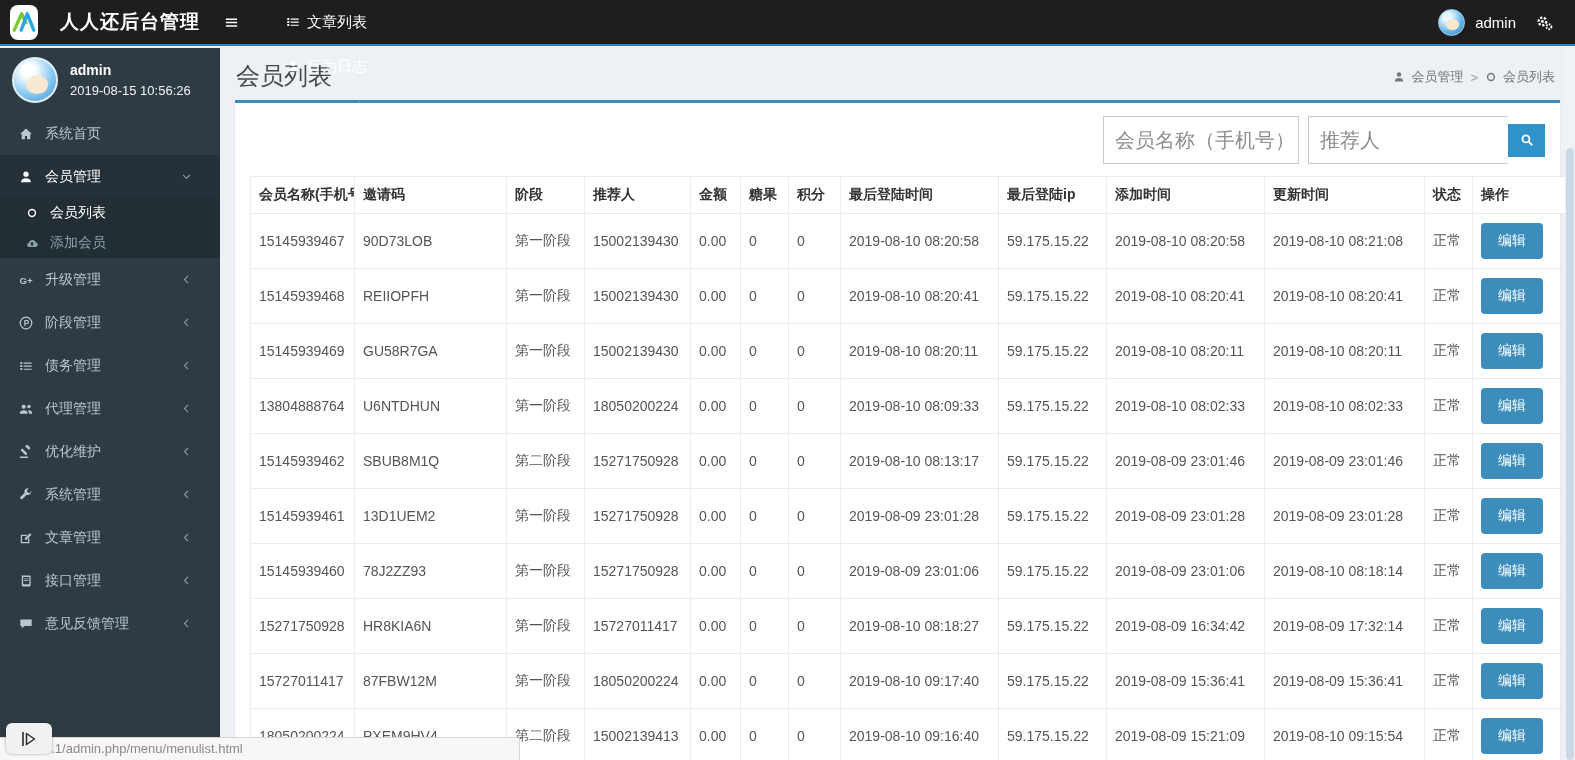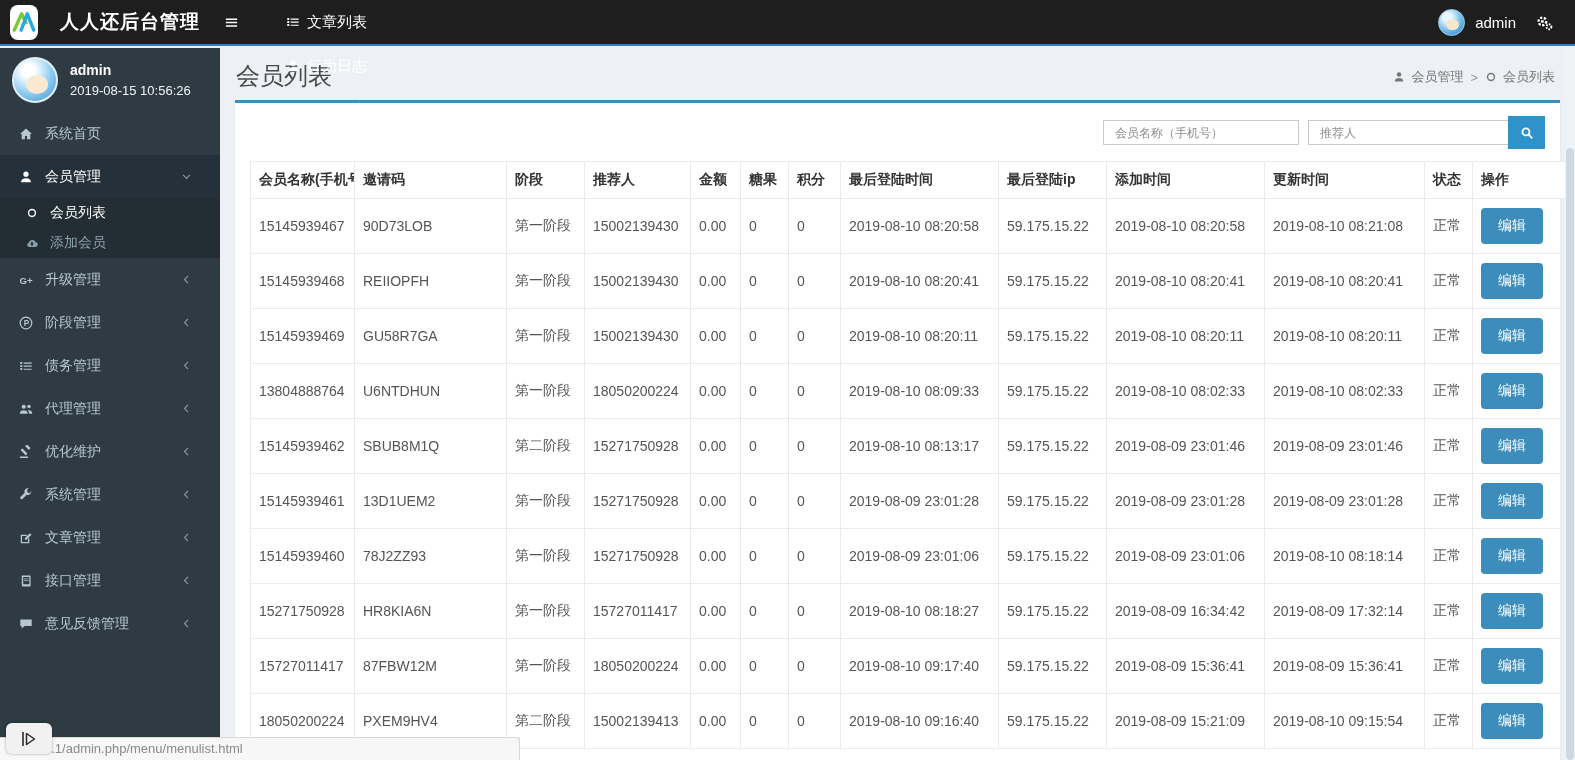--- a/index.html
+++ b/index.html
@@ -61,21 +61,21 @@
   .content-header { position:relative; height:52px; padding:12px 16px 0; }
   .page-title { font-size:24px; font-weight:normal; color:#484848; }
   .breadcrumb { position:absolute; right:20px; top:20px; display:flex; align-items:center; gap:7px; font-size:13px; color:#767676; }
   .breadcrumb .ic { font-size:12px; color:#767676; }
   .crumb { display:flex; align-items:center; gap:6px; cursor:pointer; }
   .crumb-sep { color:#999; }
 
   .panel { margin:0 15px; background:#fff; border-top:3px solid #3a8fc0;
     box-shadow:0 1px 2px rgba(0,0,0,.09); min-height:706px; }
   .search-bar { display:flex; justify-content:flex-end; align-items:center; padding:13px 15px 12px; }
-  .search-input { height:25px; border:1px solid #c9c9c9; padding:0 11px; font-size:12px; color:#555; outline:none; width:196px; background:#fff; }
+  .search-input { height:48px; border:1px solid #c9c9c9; padding:0 11px; font-size:20px; color:#555; outline:none; width:196px; background:#fff; }
   .search-input::placeholder { color:#8d8d8d; }
   .search-input.first { margin-right:9px; }
   .search-input.second { border-right:none; width:200px; }
   .search-btn { height:33px; width:37px; background:#2f93c9; border:none; color:#fff; font-size:14px; cursor:pointer; display:flex; align-items:center; justify-content:center; }
 
   .table-wrap { padding:0 15px; }
   table { width:100%; border-collapse:collapse; table-layout:fixed; }
   th, td { border:1px solid #ebebeb; padding:9px 8px; font-size:14px; overflow:hidden; white-space:nowrap; }
   th { color:#333; font-weight:bold; text-align:left; background:#fff; }
   td { color:#555; height:51px; }

